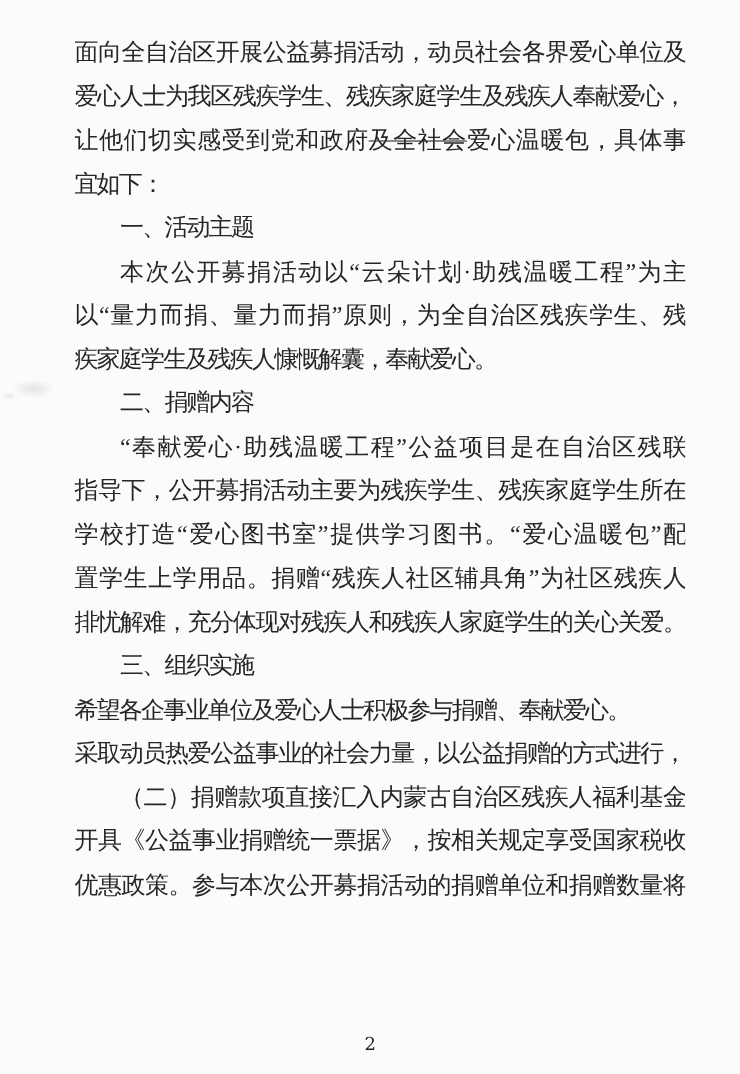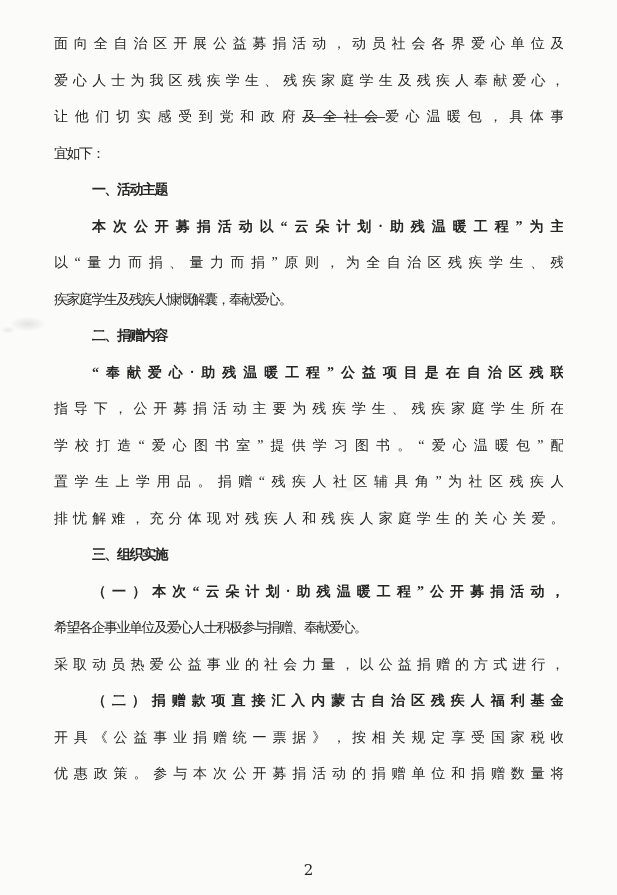--- a/index.html
+++ b/index.html
@@ -19,44 +19,43 @@
     inset: 0;
     background:
       radial-gradient(ellipse 26px 11px at 28px 324px, rgba(120,120,120,0.18), rgba(120,120,120,0) 70%),
       radial-gradient(ellipse 10px 5px  at 8px 330px,  rgba(120,120,120,0.14), rgba(120,120,120,0) 70%),
       radial-gradient(ellipse 9px 5px   at 350px 489px, rgba(130,130,130,0.10), rgba(130,130,130,0) 70%),
       radial-gradient(ellipse 8px 5px   at 492px 478px, rgba(130,130,130,0.10), rgba(130,130,130,0) 70%),
       #fbfbfa;
   }
   .text-block {
     position: absolute;
-    left: 54px;
+    left: 62px;
     top: 26px;
     width: 509px;
     color: #262626;
-    font-size: 14px;
+    font-size: 20px;
     letter-spacing: -1.5px;
     line-height: 36.5px;
   }
   .line {
     height: 36.5px;
     text-align: justify;
     text-justify: inter-character;
     white-space: normal;
     overflow: hidden;
   }
   .line.full {
     text-align-last: justify;
   }
   .line.end {
     text-align-last: left;
   }
   .line.indent {
     text-indent: 38px;
-    font-weight: bold;
   }
   .struck {
     text-decoration: line-through;
     text-decoration-thickness: 1px;
     text-decoration-color: #3a3a3a;
   }
   .page-number {
     position: absolute;
     left: 0;
     right: 0;
@@ -86,21 +85,20 @@
     <div class="line end">疾家庭学生及残疾人慷慨解囊，奉献爱心。</div>
 
     <div class="line end indent">二、捐赠内容</div>
     <div class="line full indent">“奉献爱心·助残温暖工程”公益项目是在自治区残联</div>
     <div class="line full">指导下，公开募捐活动主要为残疾学生、残疾家庭学生所在</div>
     <div class="line full">学校打造“爱心图书室”提供学习图书。“爱心温暖包”配</div>
     <div class="line full">置学生上学用品。捐赠“残疾人社区辅具角”为社区残疾人</div>
     <div class="line full">排忧解难，充分体现对残疾人和残疾人家庭学生的关心关爱。</div>
 
     <div class="line end indent">三、组织实施</div>
-    <div class="line full indent">（一）本次“云朵计划·助残温暖工程”公开募捐活动，</div>
     <div class="line end">希望各企事业单位及爱心人士积极参与捐赠、奉献爱心。</div>
     <div class="line full">采取动员热爱公益事业的社会力量，以公益捐赠的方式进行，</div>
     <div class="line full indent">（二）捐赠款项直接汇入内蒙古自治区残疾人福利基金</div>
     <div class="line full">开具《公益事业捐赠统一票据》，按相关规定享受国家税收</div>
     <div class="line full">优惠政策。参与本次公开募捐活动的捐赠单位和捐赠数量将</div>
 
   </div>
 
   <div class="page-number">2</div>
 

